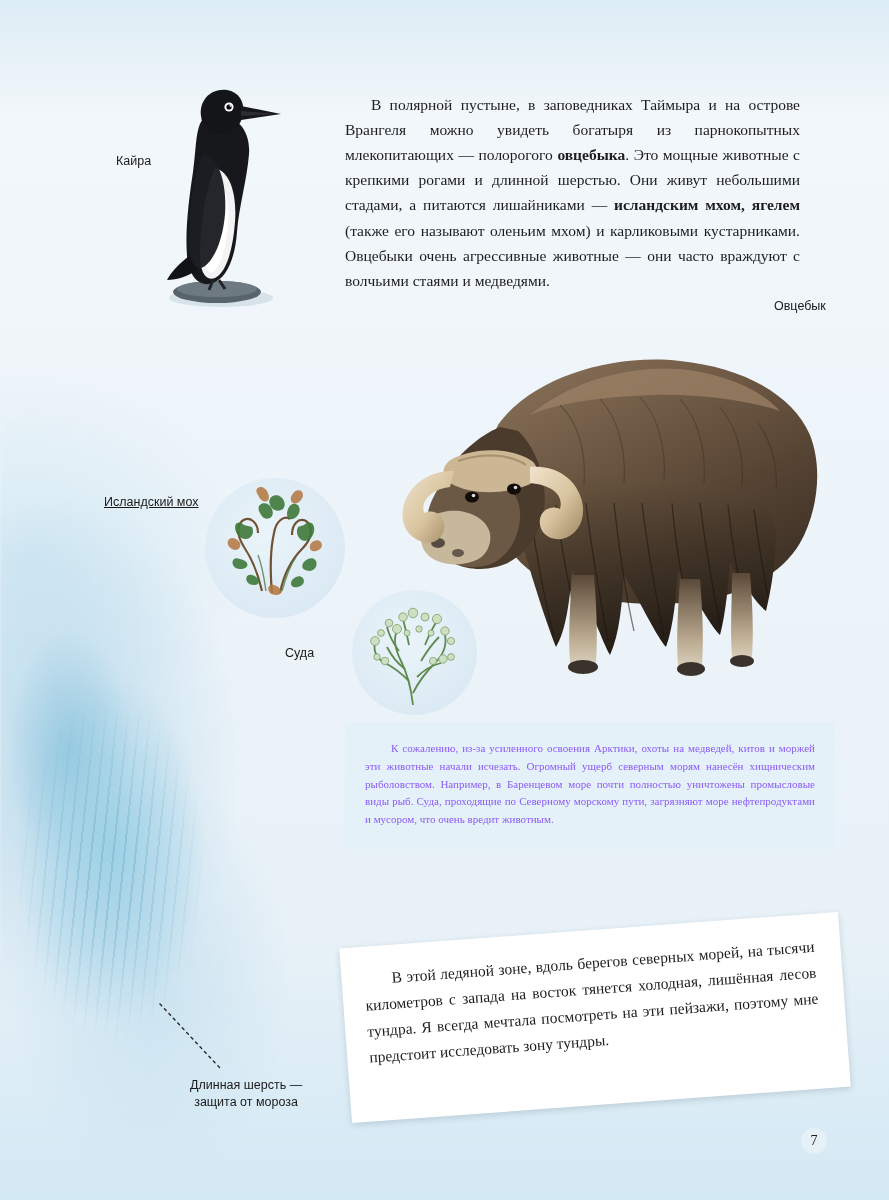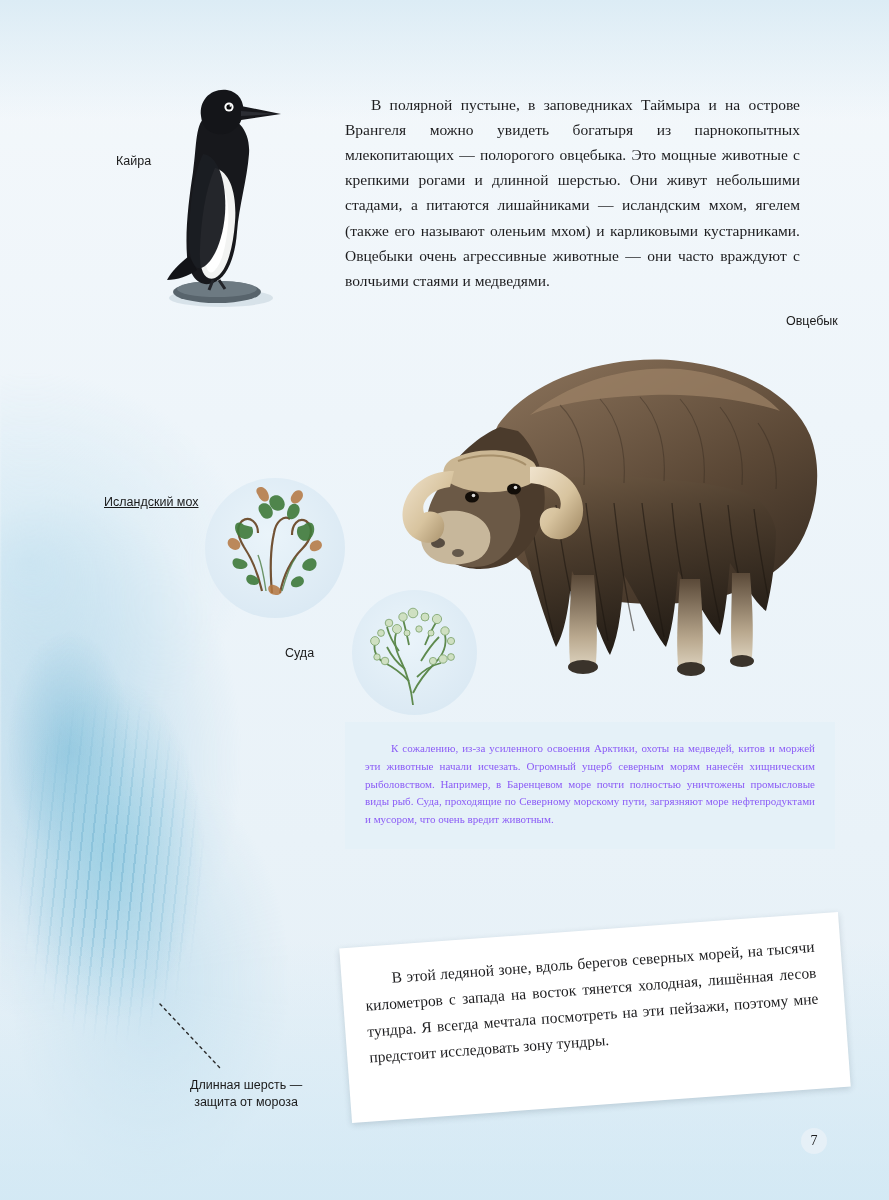--- a/index.html
+++ b/index.html
@@ -79,21 +79,21 @@
     width: 455px;
     text-indent: 26px;
   }
   .left-par {
     left: 98px; top: 337px;
     width: 232px;
     text-indent: 10px;
     font-size: 15px;
     line-height: 1.56;
   }
-  b { font-weight: normal; }
+  b { font-weight: bold; }
 
   
   .blue-box {
     position: absolute;
     left: 345px; top: 722px;
     width: 490px;
     padding: 18px 20px 20px 20px;
     box-sizing: border-box;
     background: #e5f1f8;
     color: #8b5cf6;
@@ -126,21 +126,21 @@
 
   
   .caption {
     position: absolute;
     font-family: "Liberation Sans", sans-serif;
     font-size: 12.5px;
     color: #1a1a1a;
     line-height: 1.35;
   }
   .cap-kaira { left: 96px; top: 153px; margin-left: 20px; }
-  .cap-ovce  { left: 774px; top: 313px; margin-left: 12px; }
+  .cap-ovce  { left: 774px; top: 298px; }
   .cap-moh   { left: 104px; top: 494px; text-decoration: underline; }
   .cap-yagel { left: 285px; top: 645px; }
   .cap-wool  { left: 190px; top: 1077px; text-align: center; }
 
   
   .leader {
     position: absolute;
     left: 158px; top: 1002px;
     width: 70px; height: 70px;
   }

